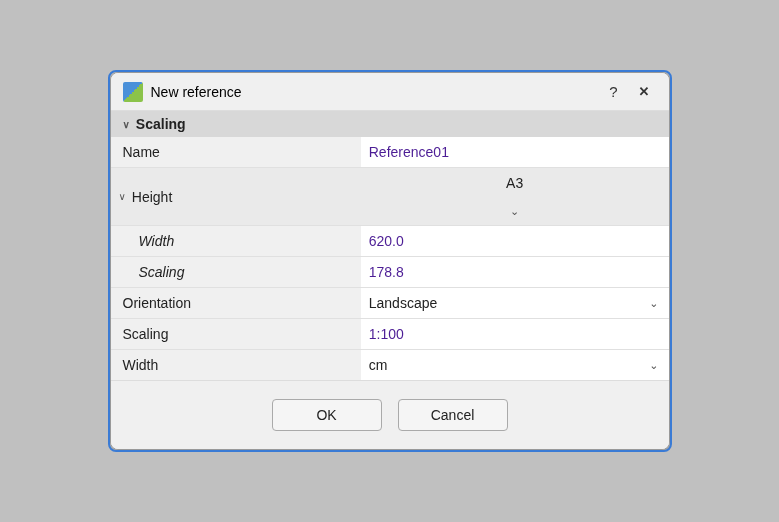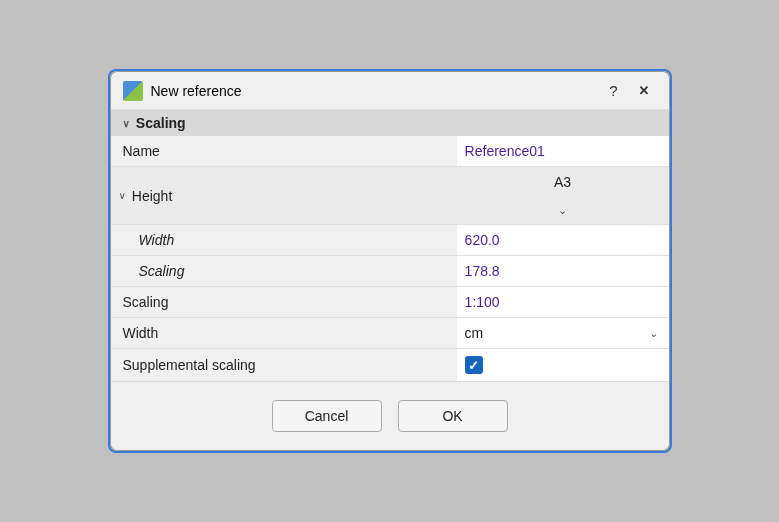--- a/index.html
+++ b/index.html
@@ -233,46 +233,49 @@
           </td>
         </tr>
 
         <tr>
           <td class="prop-label indented">Scaling</td>
           <td class="prop-value-cell">
             <span class="prop-value">178.8</span>
           </td>
         </tr>
 
+        <tr>
+          <td class="prop-label">Orientation</td>
+          <td class="prop-value-cell">
+            <div class="dropdown-row">
+              <span class="dropdown-text">Landscape</span>
+              <span class="dropdown-arrow">⌄</span>
+            </div>
+          </td>
+        </tr>
 
         <tr>
           <td class="prop-label">Scaling</td>
           <td class="prop-value-cell">
             <span class="prop-value">1:100</span>
           </td>
         </tr>
 
         <tr>
           <td class="prop-label">Width</td>
           <td class="prop-value-cell">
             <div class="dropdown-row">
               <span class="dropdown-text">cm</span>
               <span class="dropdown-arrow">⌄</span>
             </div>
           </td>
         </tr>
 
-        <tr>
-          <td class="prop-label">Supplemental scaling</td>
-          <td class="checkbox-cell">
-            <div class="checkbox-custom"></div>
-          </td>
-        </tr>
       </tbody>
         </table>
     </div>
 
     <div class="footer">
+      <button class="btn">OK</button>
       <button class="btn">Cancel</button>
-      <button class="btn">OK</button>
     </div>
   </div>
 </div>
 
 </body></html>

